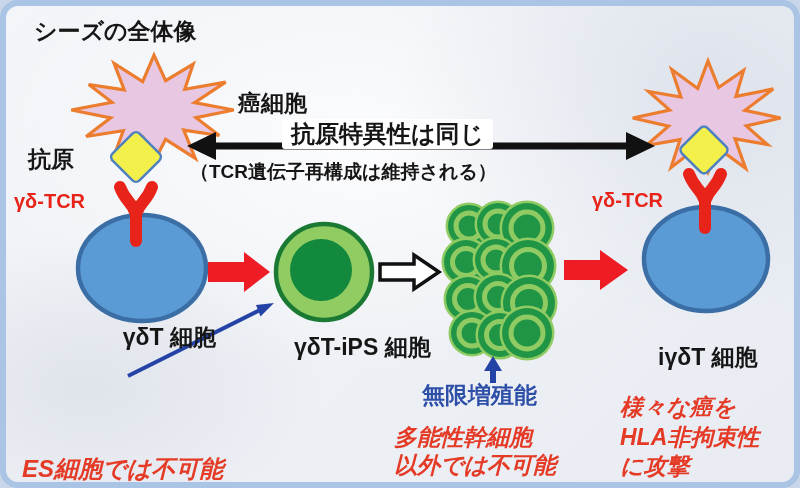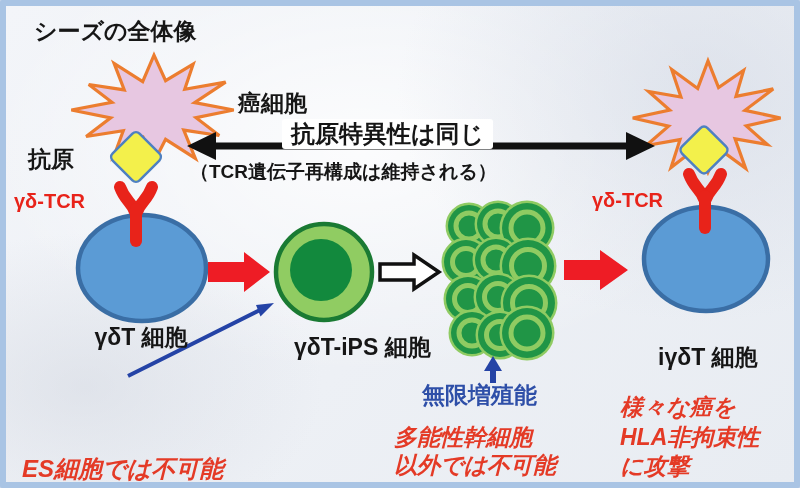--- a/index.html
+++ b/index.html
@@ -3,21 +3,21 @@
 <meta charset="utf-8">
 <style>
   html,body{margin:0;padding:0;}
   body{
     width:800px;height:488px;position:relative;overflow:hidden;
     font-family:"Liberation Sans","DejaVu Sans",sans-serif;
     background:#c9d6ea;
   }
   #frame{
     position:absolute;left:0;top:0;width:800px;height:488px;box-sizing:border-box;
-    border:6px solid #a9c4e4;border-radius:2px;
+    border:6px solid #a9c4e4;border-radius:18px;
     background:
       radial-gradient(ellipse 340px 220px at 10% 80%, rgba(205,210,220,0.45), transparent 70%),
       radial-gradient(ellipse 420px 320px at 88% 18%, rgba(210,216,228,0.55), transparent 72%),
       radial-gradient(ellipse 500px 300px at 45% 30%, rgba(255,255,255,0.8), transparent 75%),
       linear-gradient(135deg,#f3f5f9 0%,#edf0f5 55%,#e8ecf2 100%);
   }
   #shapes{position:absolute;left:0;top:0;z-index:1;}
   .txt{position:absolute;z-index:2;white-space:nowrap;line-height:1.15;}
   .black{color:#161616;font-weight:600;}
   .redlab{color:#e8231a;font-weight:600;}
@@ -161,21 +161,21 @@
   <div class="txt black" style="left:22px;top:140px;font-size:23px;">抗原</div>
 
   <div class="txt redlab" style="left:8px;top:184px;font-size:20px;">γδ-TCR</div>
 
   <div class="txt redlab" style="left:586px;top:183px;font-size:20px;">γδ-TCR</div>
 
   <div class="txt black notebox" style="left:276px;top:113px;font-size:24px;">抗原特異性は同じ</div>
 
   <div class="txt black" style="left:184px;top:155px;font-size:19px;">（TCR遺伝子再構成は維持される）</div>
 
-  <div class="txt black" style="left:60px;top:318px;width:150px;text-align:center;font-size:23px;">γδT 細胞</div>
+  <div class="txt black" style="left:60px;top:318px;width:150px;text-align:right;font-size:23px;">γδT 細胞</div>
 
   <div class="txt black" style="left:288px;top:328px;font-size:23px;">γδT-iPS 細胞</div>
 
   <div class="txt black" style="left:652px;top:338px;font-size:23px;">iγδT 細胞</div>
 
 
   <div class="txt redtx" style="left:16px;top:449px;font-size:24px;text-align:center;">ES細胞では不可能</div>
 
   <div class="txt bluetx" style="left:416px;top:376px;font-size:23px;">無限増殖能</div>
 

